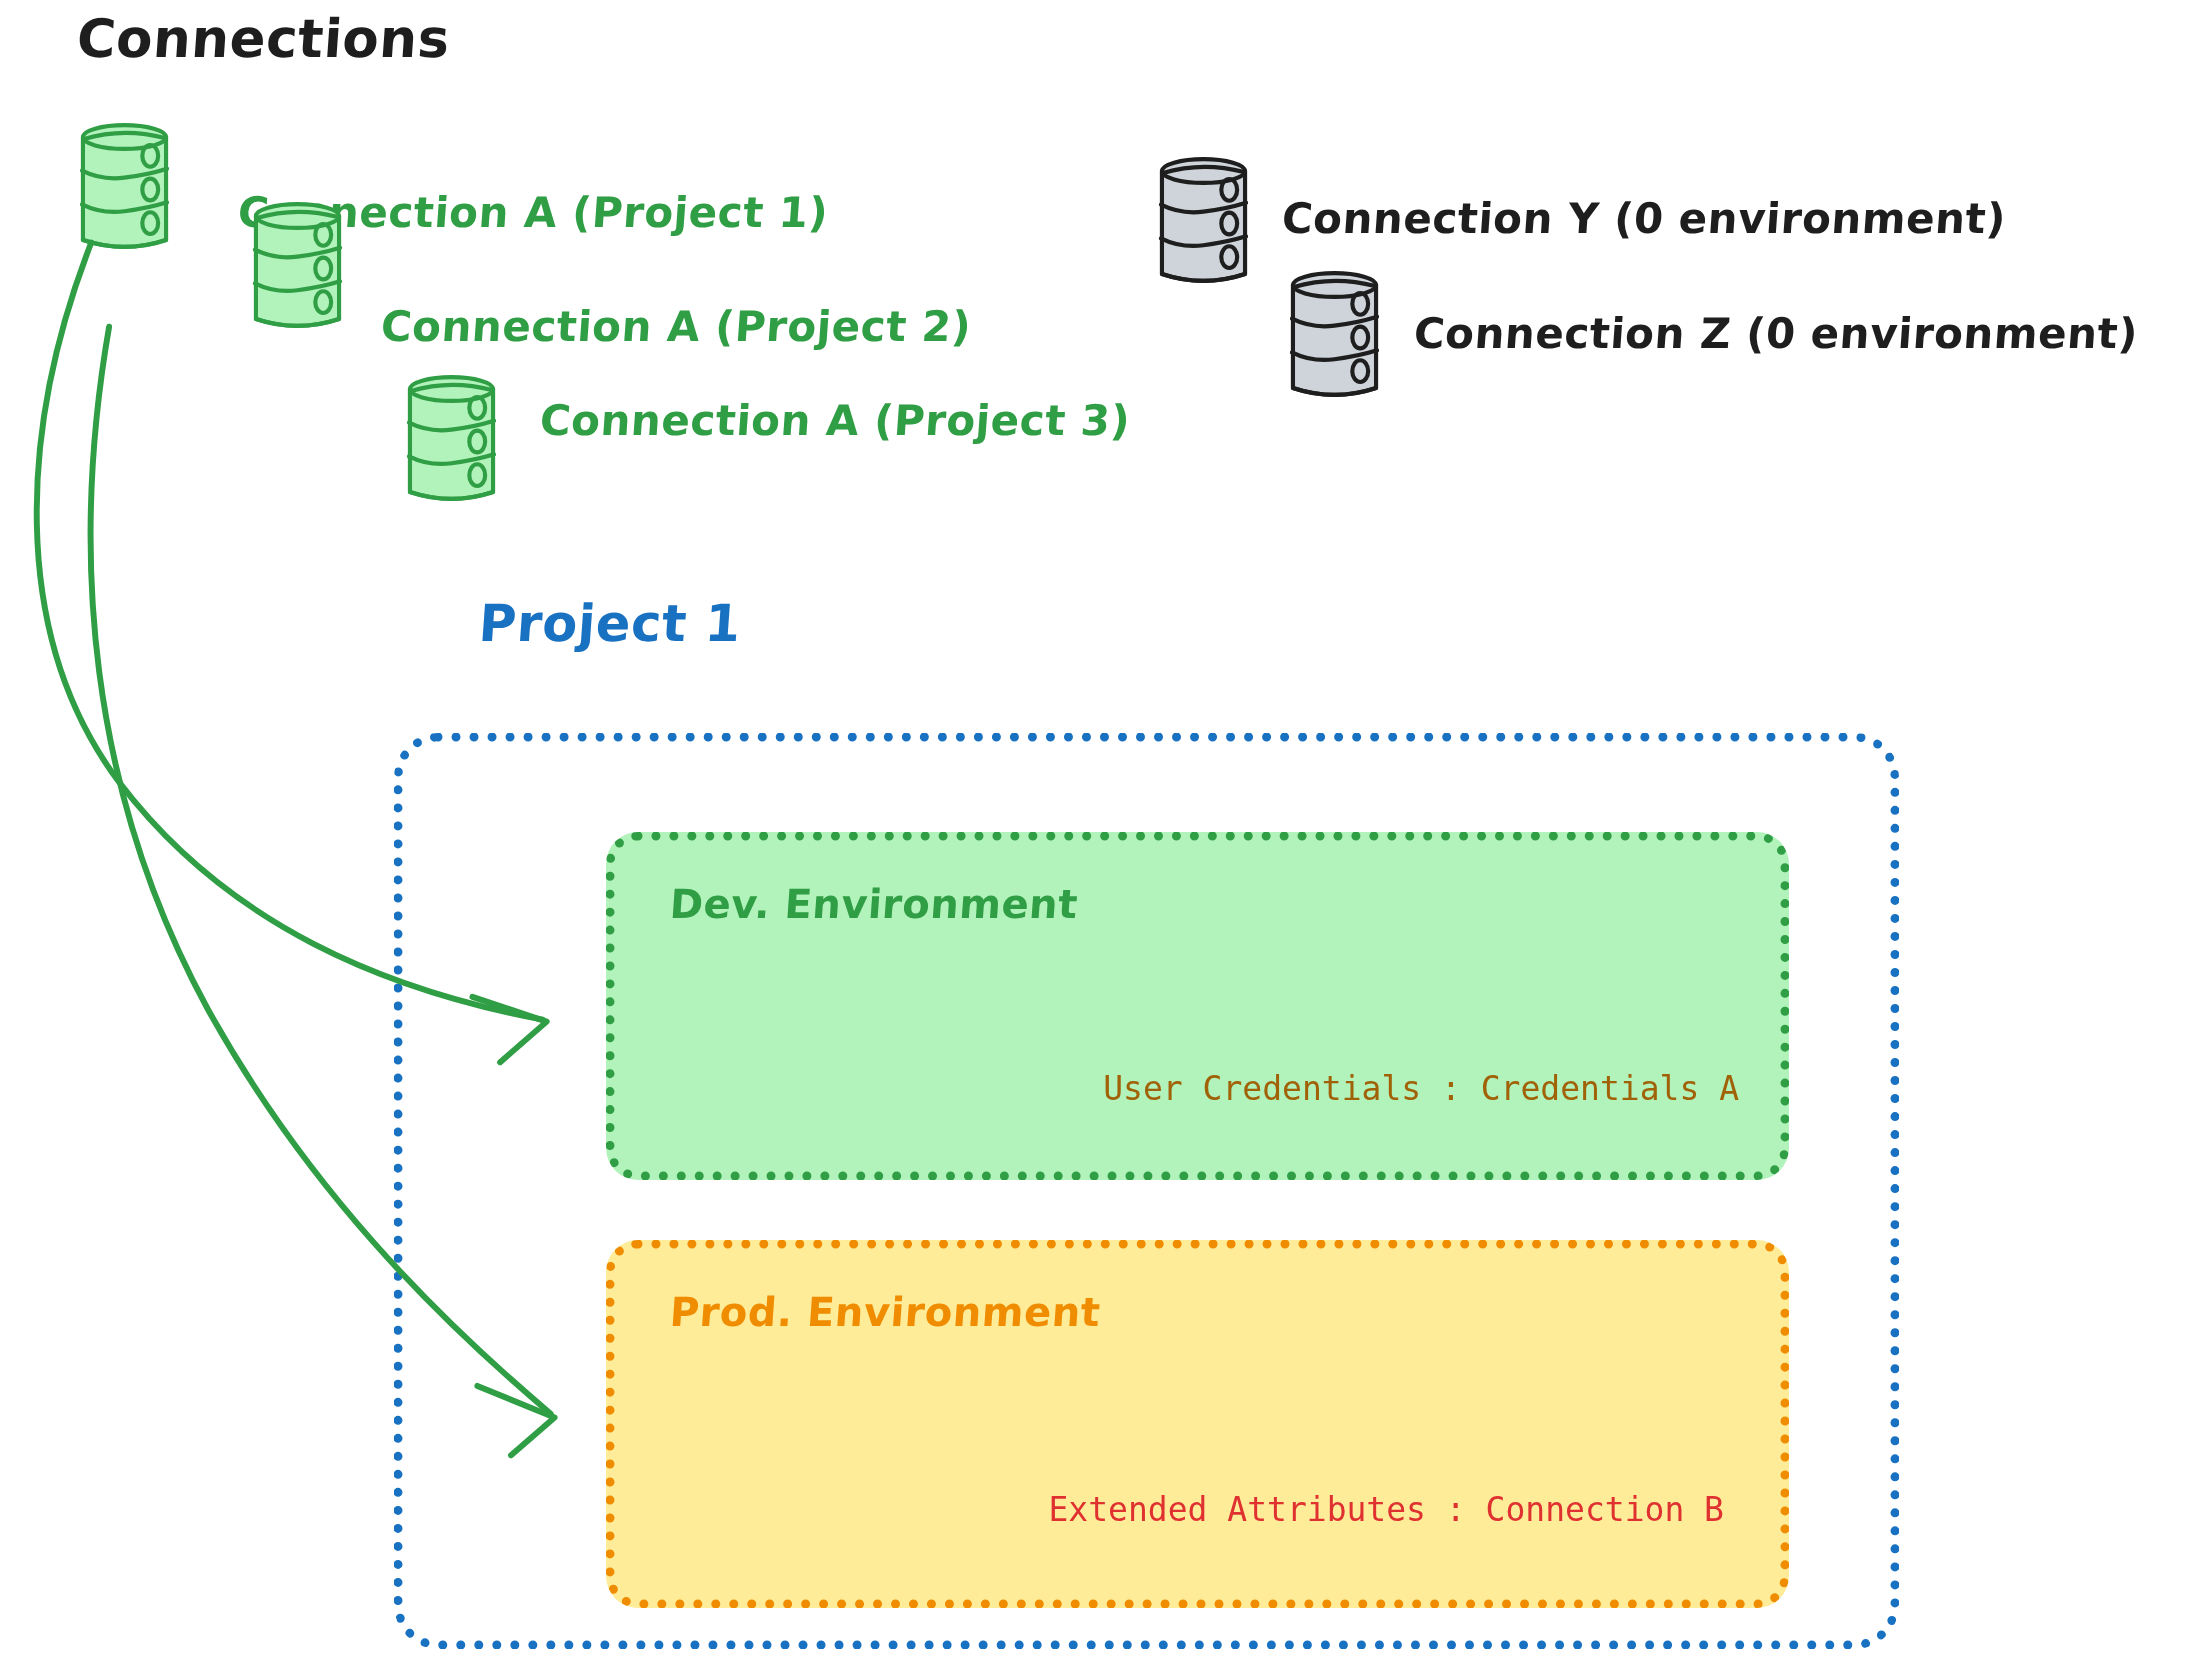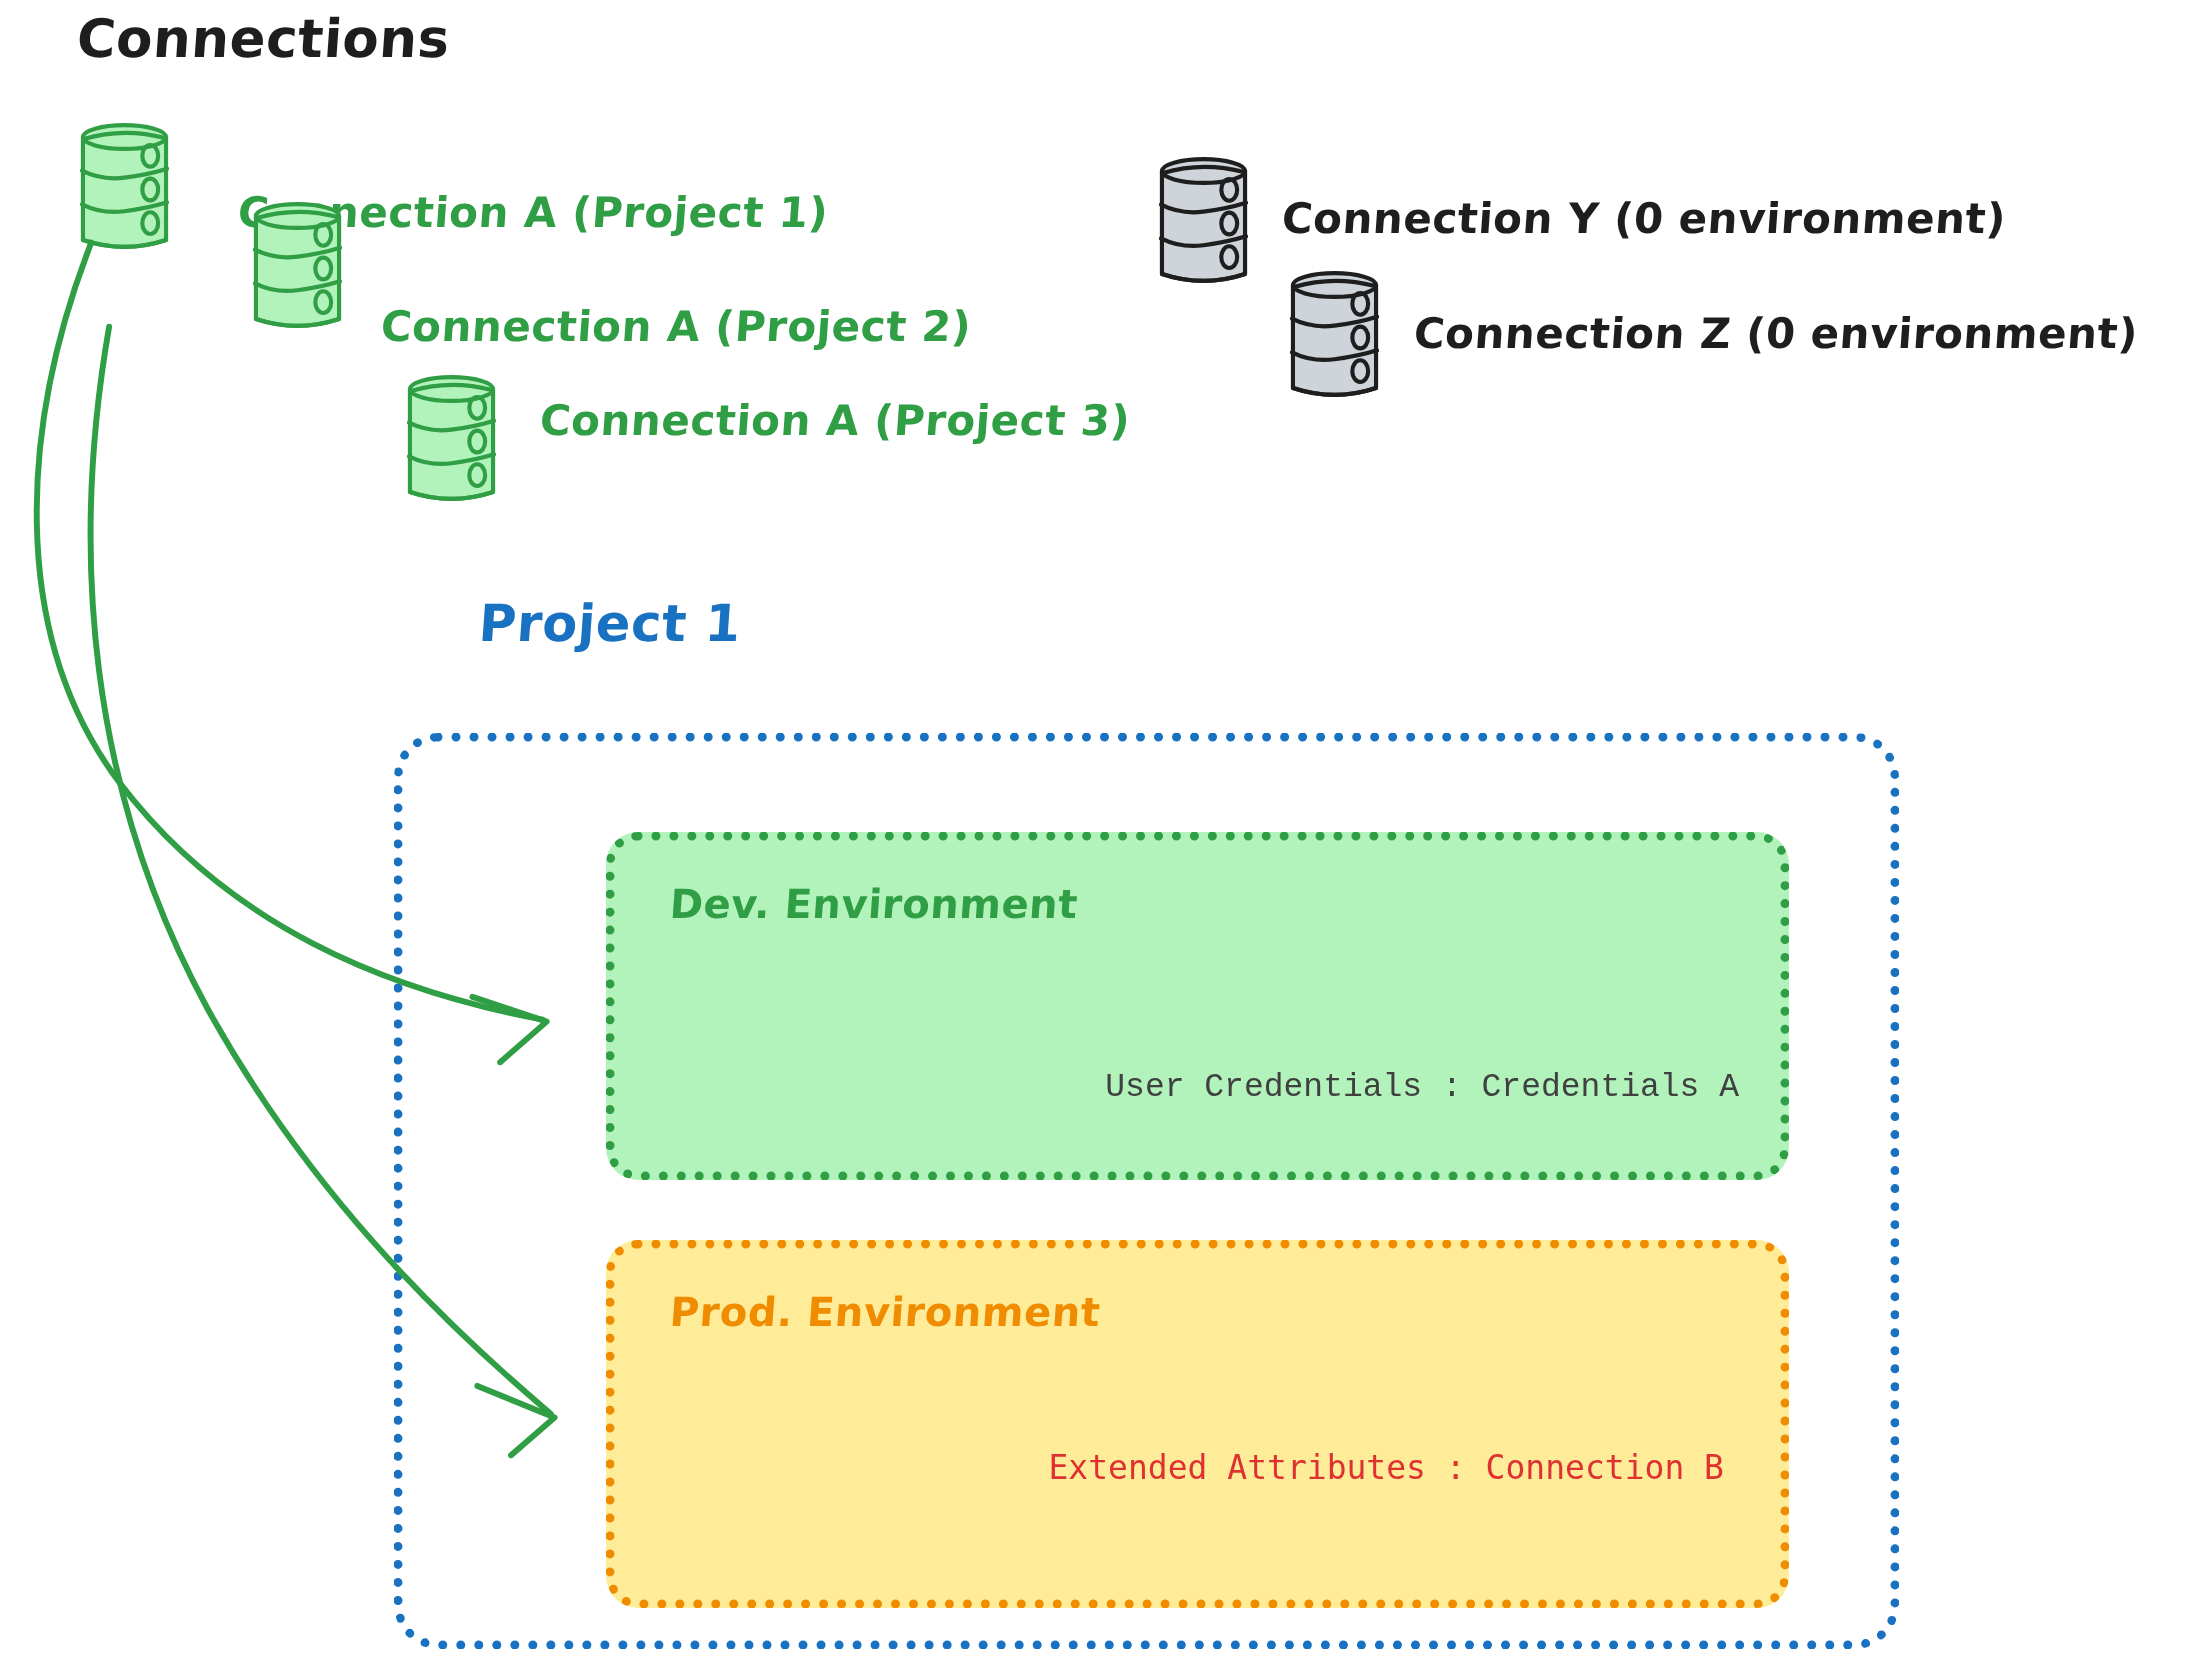--- a/index.html
+++ b/index.html
@@ -51,22 +51,22 @@
   .env-title-dev { color: #2f9e44; }
   .env-title-prod { color: #f08c00; }
 
   
   .mono {
     font-family: "DejaVu Sans Mono", monospace;
     font-size: 33px;
     white-space: pre;
     letter-spacing: 0px;
   }
-  .mono-green { color: #404040; font-family: Liberation Mono, monospace; }
-  .mono-red { color: #e03131; }
+  .mono-green { color: #a16207; }
+  .mono-red { color: #e03131; margin-top: 42px; }
 
   
   #project-box {
     left: 394px;
     top: 733px;
     width: 1505px;
     height: 916px;
     border: 9px dotted #1971c2;
     border-radius: 44px;
     box-sizing: border-box;

